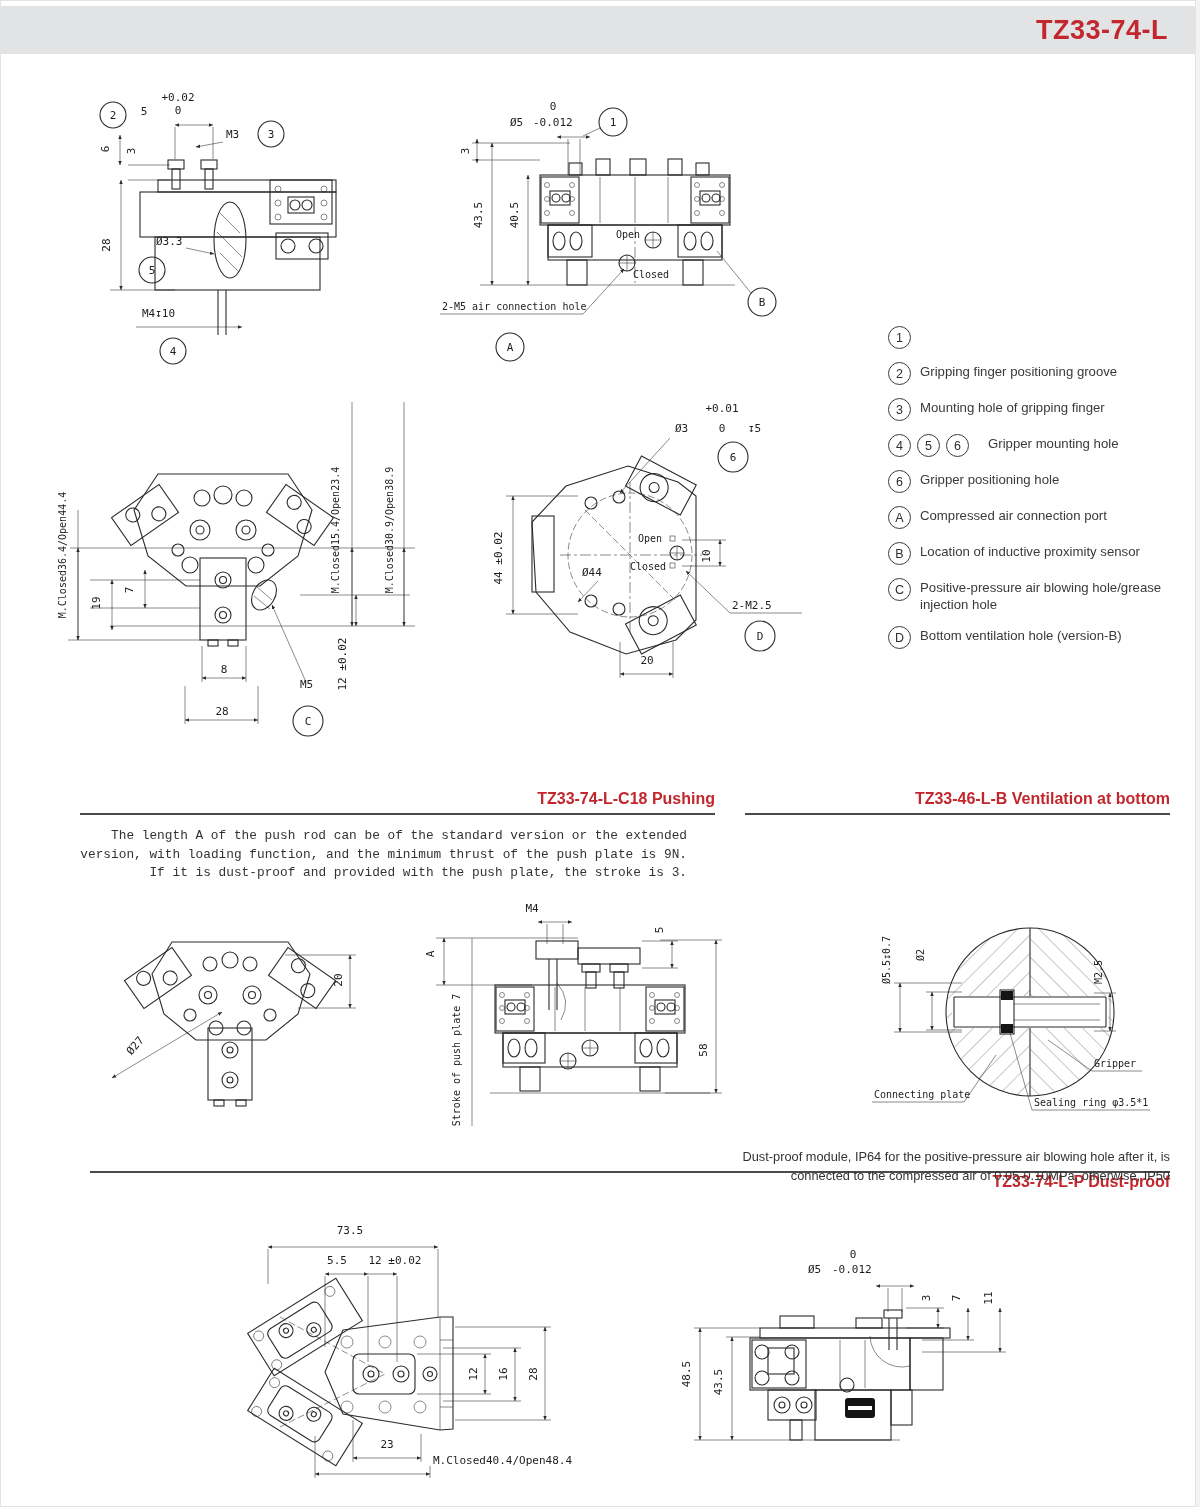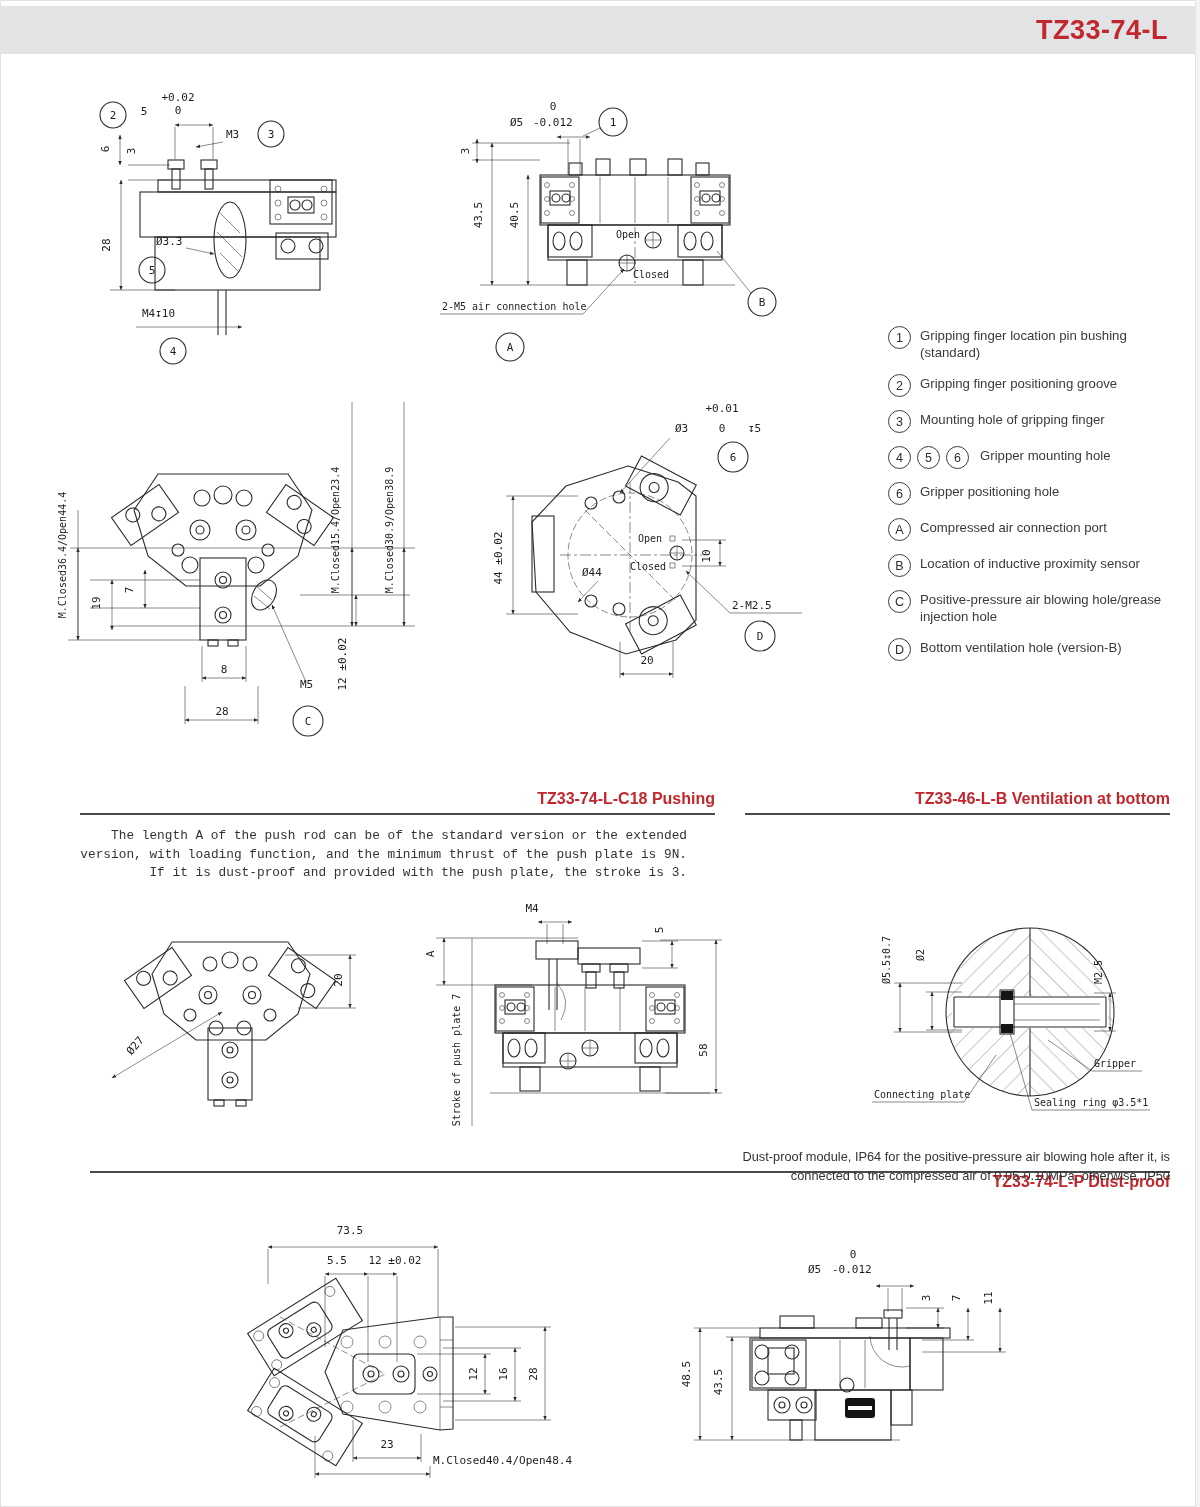--- a/index.html
+++ b/index.html
@@ -171,35 +171,34 @@
     <circle class="o" cx="342" cy="217" r="14"></circle>
     <text class="tx mid" x="342" y="221">B</text>
     <line class="t" x1="331" y1="208" x2="297" y2="166"></line>
     <circle class="o" cx="90" cy="262" r="14"></circle>
     <text class="tx mid" x="90" y="266">A</text>
   </svg>
 
   <div class="legend">
     <div class="lrow">
         <span class="badge">1</span>
-        <span class="ltext">Gripping finger location pin bushing (standard)</span>
       </div>
     <div class="lrow">
         <span class="badge">2</span>
         <span class="ltext">Gripping finger positioning groove</span>
       </div>
     <div class="lrow">
         <span class="badge">3</span>
         <span class="ltext">Mounting hole of gripping finger</span>
       </div>
     <div class="lrow">
         <span class="badge">4</span>
         <span class="badge">5</span>
         <span class="badge">6</span>
-        <span class="ltext" style="margin-left:2px;">Gripper mounting hole</span>
+        <span class="ltext" style="margin-left:10px;">Gripper mounting hole</span>
       </div>
     <div class="lrow">
         <span class="badge">6</span>
         <span class="ltext">Gripper positioning hole</span>
       </div>
     <div class="lrow">
         <span class="badge">A</span>
         <span class="ltext">Compressed air connection port</span>
       </div>
     <div class="lrow">

